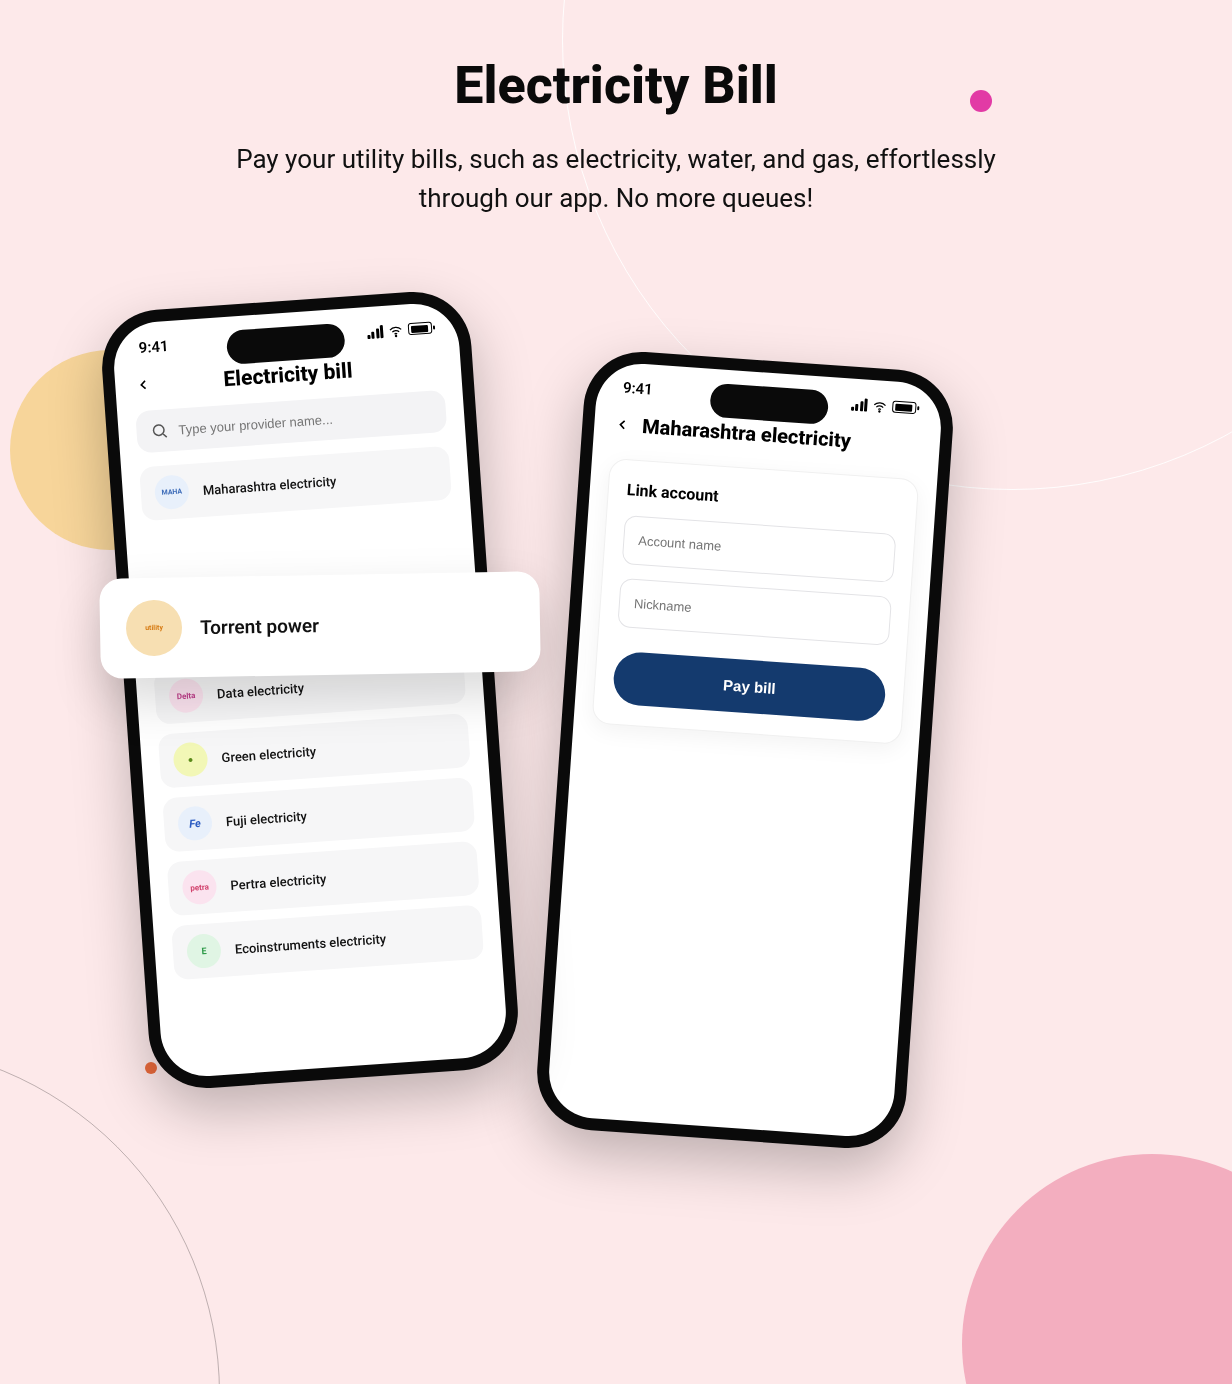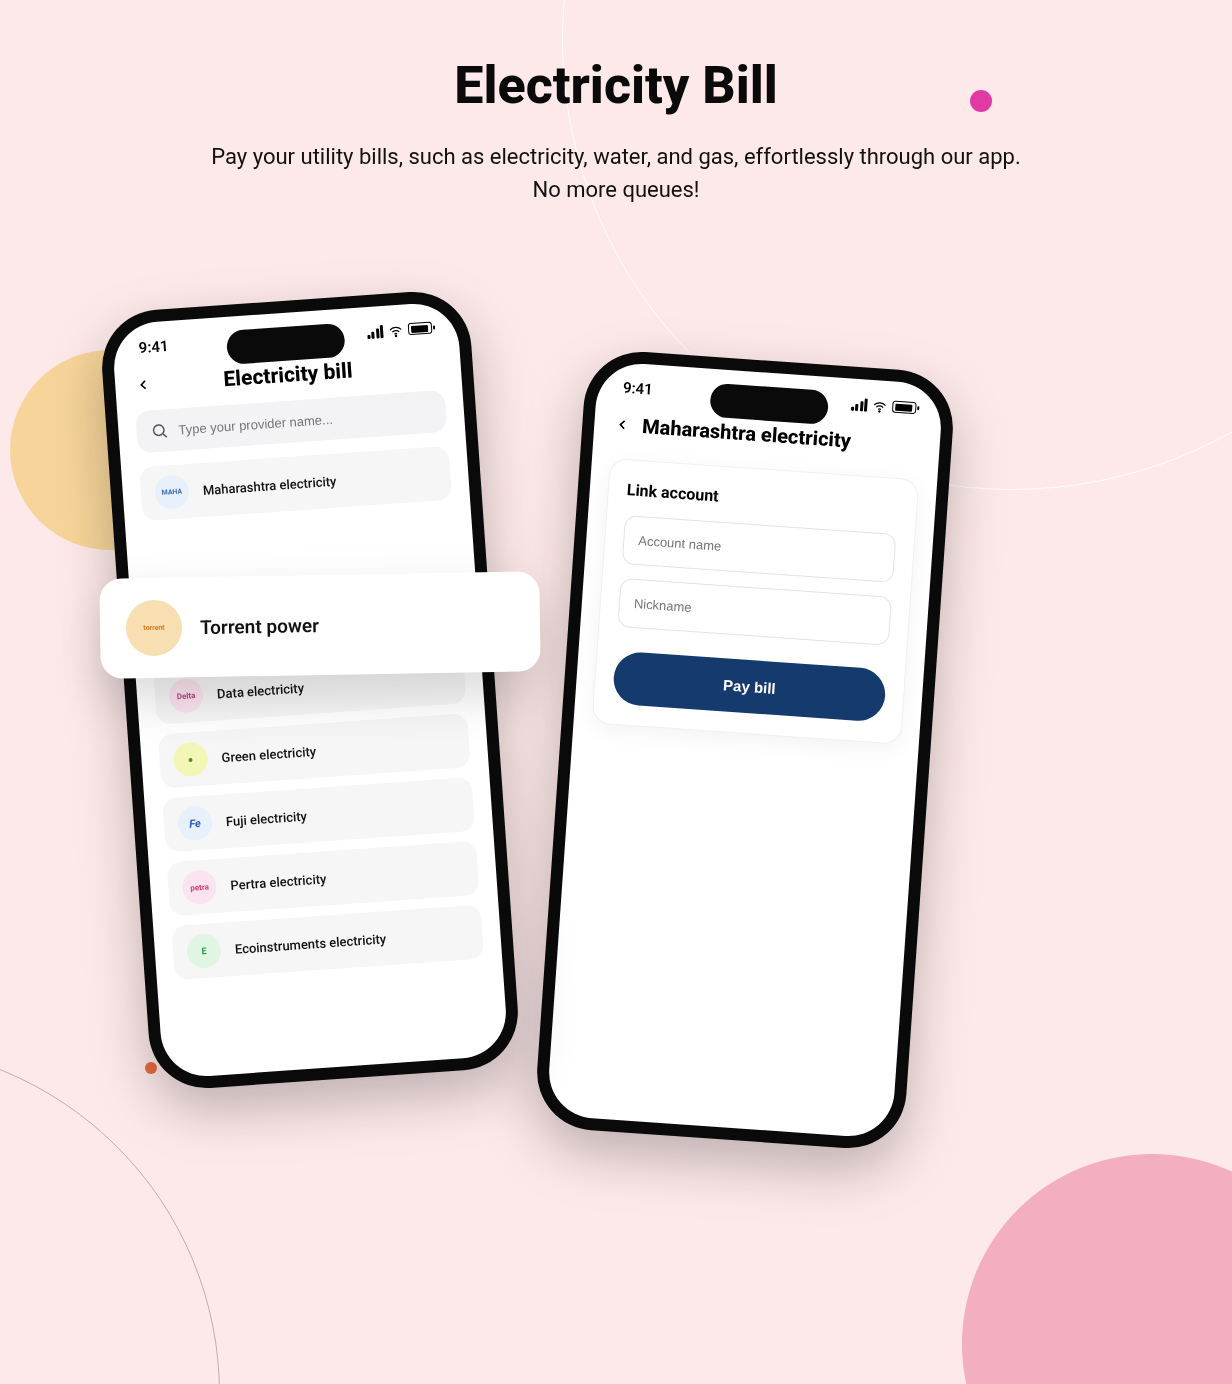--- a/index.html
+++ b/index.html
@@ -65,21 +65,21 @@
     top: 55px; left: 0; right: 0;
     text-align: center;
     font-size: 52px;
     font-weight: 800;
     color: #0a0a0a;
   }
   .hero-subtitle {
     position: absolute;
     top: 140px; left: 0; right: 0;
     text-align: center;
-    font-size: 22px;
+    font-size: 26px;
     font-weight: 400;
     color: #111;
     line-height: 1.5;
     padding: 0 200px;
   }
 
   
   .phone {
     position: absolute;
     width: 370px;
@@ -378,15 +378,15 @@
         </div>
         <div class="provider-item">
           <div class="provider-logo lg-eco">E</div>
           <div class="provider-name">Ecoinstruments electricity</div>
         </div>
       </div>
   </div>
 </div>
 
 <div class="floating-card">
-  <div class="provider-logo lg-torrent">torrent</div>
+  <div class="provider-logo lg-torrent">utility</div>
   <div class="provider-name">Torrent power</div>
 </div>
 
 </body></html>

